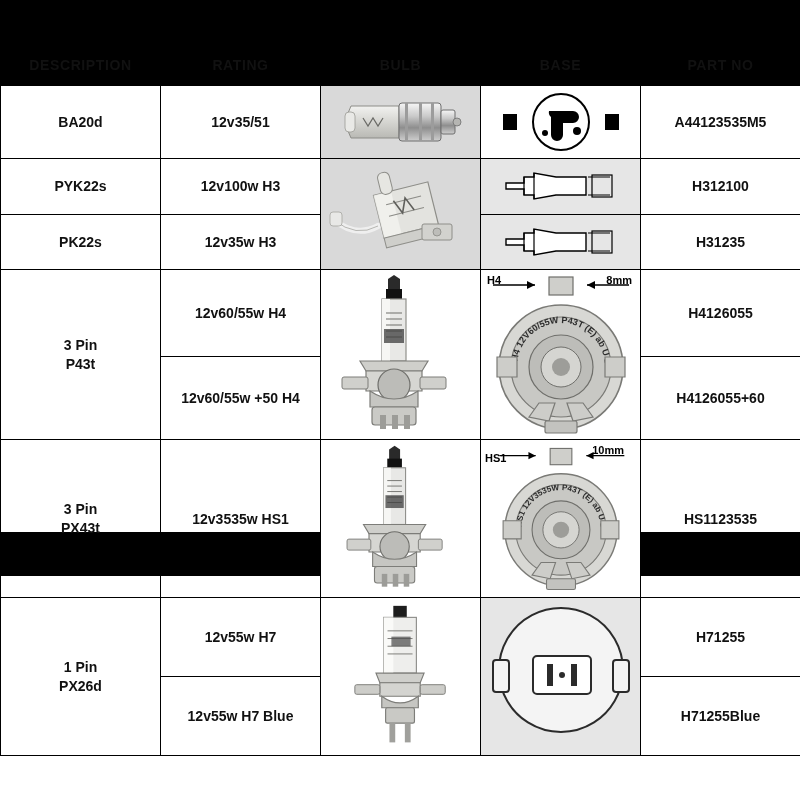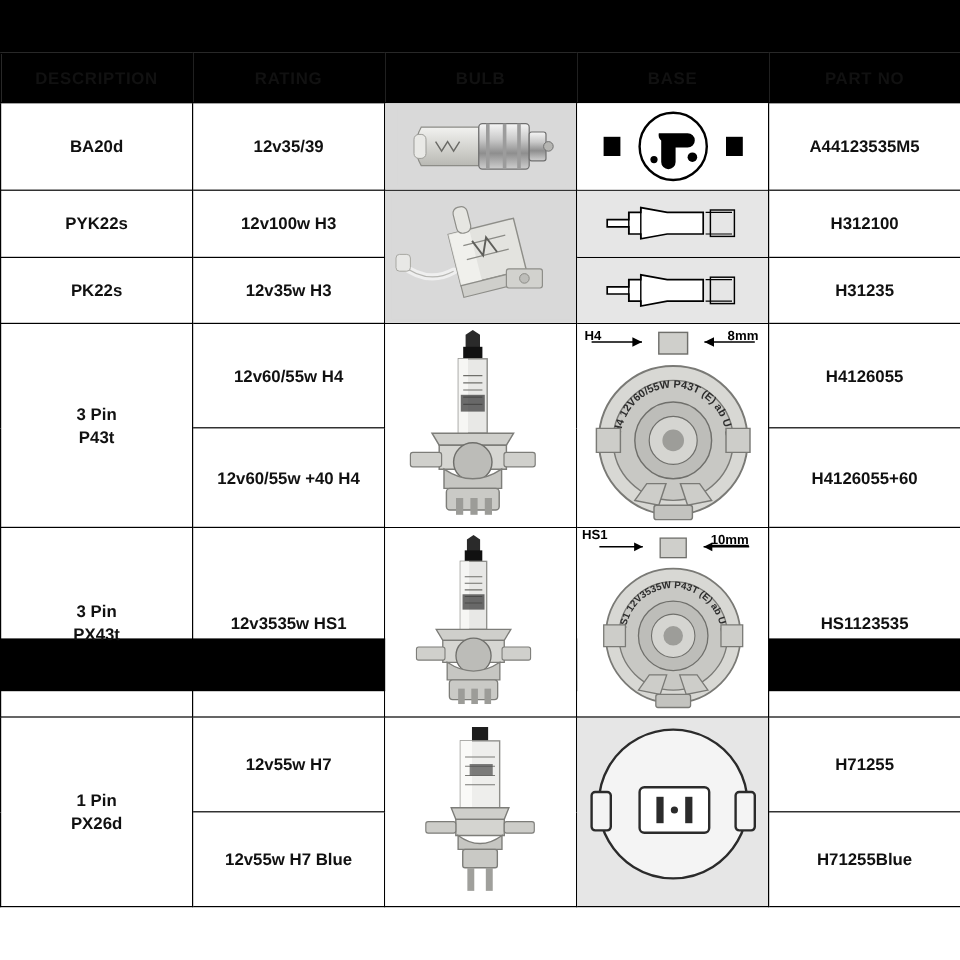--- a/index.html
+++ b/index.html
@@ -116,21 +116,21 @@
         <th>RATING</th>
         <th>BULB</th>
         <th>BASE</th>
         <th>PART NO</th>
       </tr>
     </thead>
     <tbody>
 
       <tr style="height:72px;">
         <td>BA20d</td>
-        <td>12v35/39</td>
+        <td>12v35/51</td>
         <td class="imgcell grey" rowspan="1">
           <div class="photo">
             <svg class="ctr" width="140" height="64" viewBox="0 0 140 64">
               <defs>
                 <linearGradient id="g_glass" x1="0" y1="0" x2="0" y2="1">
                   <stop offset="0%" stop-color="#f2f2f0"></stop>
                   <stop offset="45%" stop-color="#d8d8d4"></stop>
                   <stop offset="100%" stop-color="#b9b9b4"></stop>
                 </linearGradient>
                 <linearGradient id="g_metal" x1="0" y1="0" x2="0" y2="1">
@@ -292,21 +292,21 @@
               <rect x="62" y="150" width="32" height="12" rx="2" fill="#c3c3bf" stroke="#7a7a76" stroke-width="1.2"></rect>
             </svg>
             <div class="dimlabel" style="left:6px; top:4px;">H4</div>
             <div class="dimlabel" style="right:8px; top:4px;">8mm</div>
           </div>
         </td>
         <td>H4126055</td>
       </tr>
 
       <tr style="height:82px;">
-        <td>12v60/55w +40 H4</td>
+        <td>12v60/55w +50 H4</td>
         <td>H4126055+60</td>
       </tr>
 
       <tr style="height:156px;">
         <td>
           <div class="cellline">
             <div>3 Pin</div>
             <div>PX43t</div>
           </div>
         </td>
@@ -350,21 +350,21 @@
               <path id="hs1arc" d="M34 96 a44 44 0 0 1 88 0" fill="none"></path>
               <text font-family="Liberation Sans, sans-serif" font-size="9" fill="#2c2c2c" font-weight="bold">
                 <textPath href="#hs1arc" startOffset="2%">HS1  12V3535W  P43T  (E)  ab  U DOT</textPath>
               </text>
               <path d="M46 146 l10 -14 h16 l-6 18 z" fill="#cdcdc9" stroke="#7a7a76" stroke-width="1.2"></path>
               <path d="M110 146 l-10 -14 h-16 l6 18 z" fill="#cdcdc9" stroke="#7a7a76" stroke-width="1.2"></path>
               <path d="M14 86 h20 v20 h-20 z" fill="#cdcdc9" stroke="#7a7a76" stroke-width="1.2"></path>
               <path d="M122 86 h20 v20 h-20 z" fill="#cdcdc9" stroke="#7a7a76" stroke-width="1.2"></path>
               <rect x="62" y="150" width="32" height="12" rx="2" fill="#c3c3bf" stroke="#7a7a76" stroke-width="1.2"></rect>
             </svg>
-            <div class="dimlabel" style="left:4px; top:0;">HS1</div>
+            <div class="dimlabel" style="left:4px; top:12px;">HS1</div>
             <div class="dimlabel" style="right:16px; top:4px;text-decoration:underline;">10mm</div>
           </div>
         </td>
         <td>HS1123535</td>
       </tr>
 
       <tr style="height:78px;">
         <td rowspan="2">
           <div class="cellline">
             <div>1 Pin</div>

